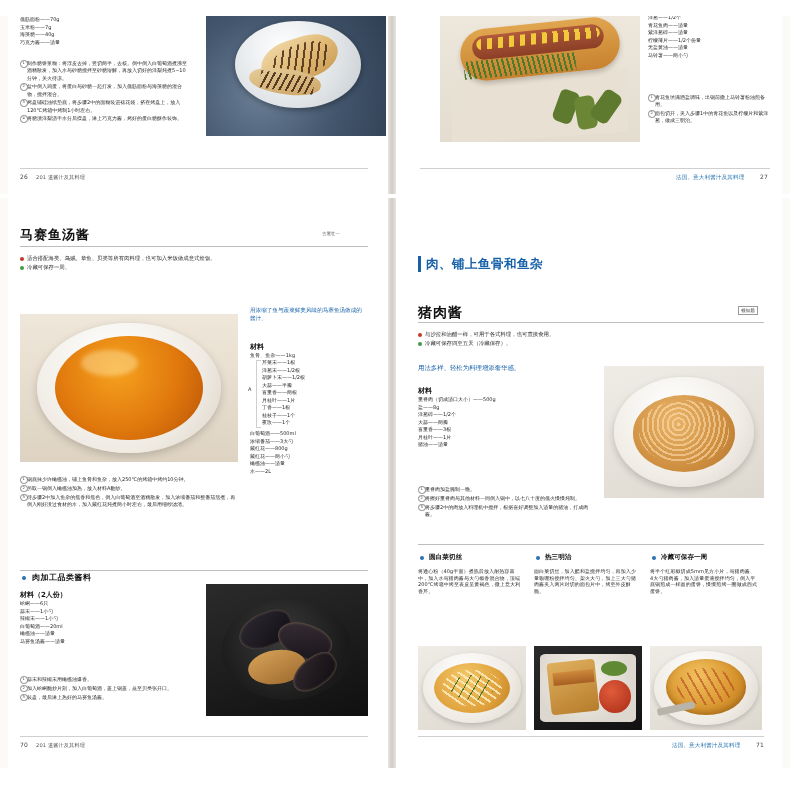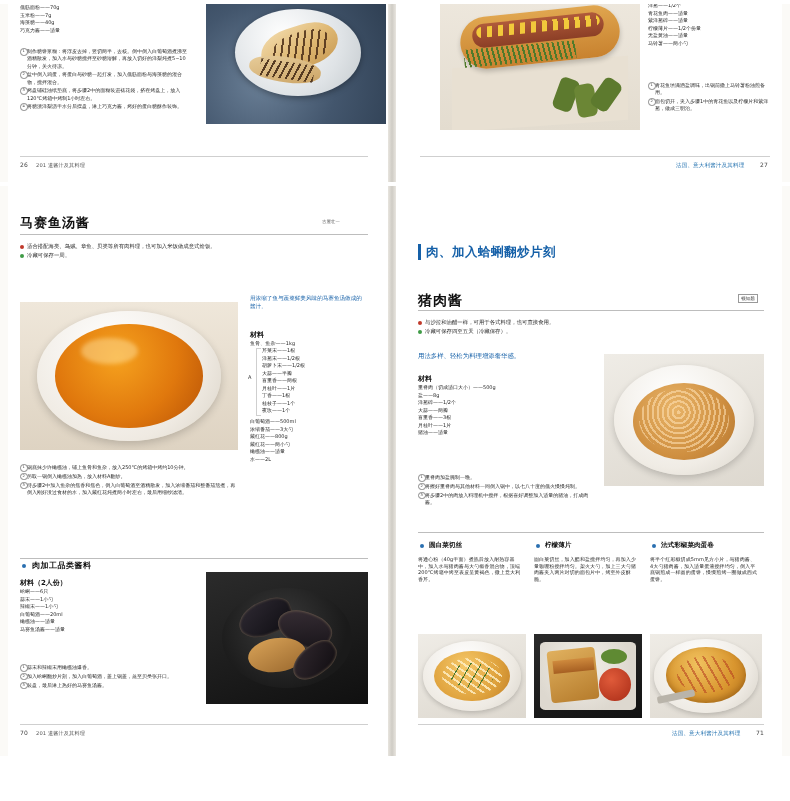--- a/index.html
+++ b/index.html
@@ -1,17 +1,17 @@
 <!DOCTYPE html>
 <html><head>
 <meta charset="utf-8">
 <style>
   html,body{margin:0;padding:0;background:#ffffff;}
   body{width:790px;height:801px;font-family:"DejaVu Sans","Liberation Sans",sans-serif;color:#1a1a1a;}
-  .page{position:absolute;left:0;top:4px;width:790px;height:754px;overflow:hidden;}
+  .page{position:absolute;left:0;top:16px;width:790px;height:754px;overflow:hidden;}
 
   
   .spread{position:absolute;left:0;width:790px;background:#fbfaf7;}
   .spread.top{top:0;height:178px;}
   .spread.bottom{top:182px;height:570px;}
   .sheet{position:absolute;top:0;bottom:0;background:#ffffff;}
   .sheet.left{left:8px;width:380px;}
   .sheet.right{left:396px;width:386px;}
   .gutter{position:absolute;top:0;bottom:0;left:388px;width:8px;
           background:linear-gradient(to right,#e8e5df,#cfccc5,#e8e5df);}
@@ -232,21 +232,21 @@
       <div style="position:absolute;left:52%;top:56%;width:30%;height:22%;border-radius:60% 40% 50% 50%;
                   background:linear-gradient(150deg,#32292f,#100d11);transform:rotate(-35deg);
                   box-shadow:inset 0 0 3px #8a765c;"></div>
     </div>
 
     <div class="footline" style="left:20px;top:538px;width:348px;"></div>
     <div class="t folio" style="left:20px;top:543px;">70</div>
     <div class="t folio-label" style="left:36px;top:544px;">201 道酱汁及其料理</div>
 
     <div class="bluebar" style="left:418px;top:58px;width:3px;height:16px;"></div>
-    <h2 class="sect" style="left:426px;top:58px;">肉、加入蛤蜊翻炒片刻</h2>
+    <h2 class="sect" style="left:426px;top:58px;">肉、铺上鱼骨和鱼杂</h2>
 
     <h1 class="title" style="left:418px;top:106px;font-size:14px;">猪肉酱</h1>
     <div class="tagbox" style="left:738px;top:108px;">顿知题</div>
     <div class="rule" style="left:418px;top:124px;width:346px;"></div>
 
     <ul class="bul" style="left:418px;top:132px;width:250px;">
       <li><span class="bd" style="background:#c0392b;"></span><span>与沙拉和油醋一样，可用于各式料理，也可直接食用。</span></li>
       <li><span class="bd" style="background:#3f9b46;"></span><span>冷藏可保存四至五天（冷藏保存）。</span></li>
     </ul>
 
@@ -281,25 +281,25 @@
       <li><span class="n">3</span><span>将步骤2中的肉放入料理机中搅拌，根据喜好调整加入适量的猪油，打成肉酱。</span></li>
     </ol>
 
     <div class="rule" style="left:418px;top:346px;width:346px;"></div>
 
     <div class="dot blue" style="left:420px;top:358px;"></div>
     <h4 class="mini" style="left:429px;top:355px;font-size:6.6px;">圆白菜切丝</h4>
     <div class="t tiny" style="left:418px;top:370px;width:104px;">将通心粉（40g干面）煮熟后放入耐热容器中，加入水与猪肉酱与大勺椒香混合物，顶端200℃烤箱中烤至表皮呈黄褐色，撒上意大利香芹。</div>
 
     <div class="dot blue" style="left:536px;top:358px;"></div>
-    <h4 class="mini" style="left:545px;top:355px;font-size:6.6px;">柠檬薄片</h4>
+    <h4 class="mini" style="left:545px;top:355px;font-size:6.6px;">热三明治</h4>
     <div class="t tiny" style="left:534px;top:370px;width:104px;">圆白菜切丝，加入醋和盐搅拌均匀，再加入少量咖喱粉搅拌均匀。架火大勺，加上三大勺猪肉酱夹入两片对切的面包片中，烤至外皮酥脆。</div>
 
     <div class="dot blue" style="left:652px;top:358px;"></div>
-    <h4 class="mini" style="left:661px;top:355px;font-size:6.6px;">法式彩椒菜肉蛋卷</h4>
+    <h4 class="mini" style="left:661px;top:355px;font-size:6.6px;">冷藏可保存一周</h4>
     <div class="t tiny" style="left:650px;top:370px;width:108px;">将半个红彩椒切成5mm见方小片，与猪肉酱、4大勺猪肉酱，加入适量蛋液搅拌均匀，倒入平底锅煎成一样圆的蛋饼，慢慢煎烤一圈做成西式蛋饼。</div>
 
     <div class="photo" style="left:418px;top:448px;width:108px;height:84px;">
       <div style="position:absolute;inset:0;background:linear-gradient(160deg,#efece6,#ddd8cf);"></div>
       <div style="position:absolute;left:5%;top:8%;width:90%;height:84%;border-radius:50%;
                   background:radial-gradient(circle at 42% 30%,#ffffff,#eeeae3 65%,#d6d1c7 100%);
                   box-shadow:0 2px 5px rgba(0,0,0,.18);"></div>
       <div style="position:absolute;left:15%;top:20%;width:70%;height:60%;border-radius:50%;
                   background:radial-gradient(circle at 40% 32%,#f5c869,#dfa23d 60%,#c07f26 100%);"></div>
       <div style="position:absolute;left:22%;top:28%;width:56%;height:44%;

